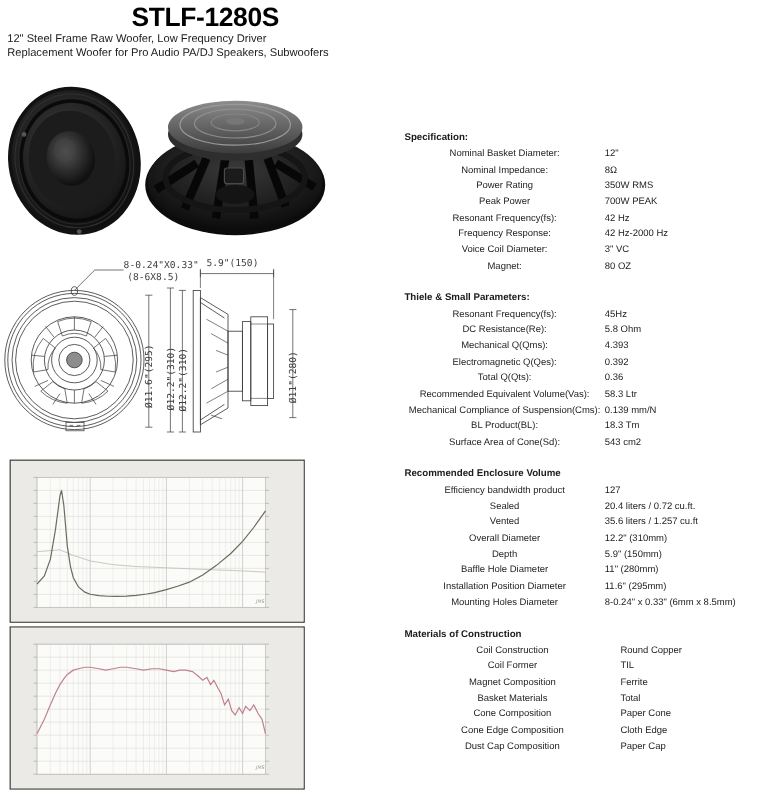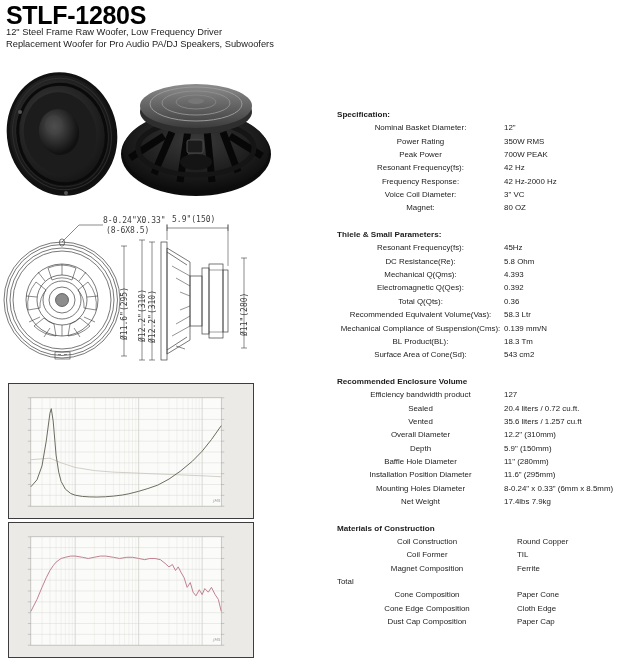--- a/index.html
+++ b/index.html
@@ -10,22 +10,22 @@
     width: 640px; height: 662px;
     position: relative;
     font-family: "Liberation Sans", sans-serif;
     color: #1a1a1a;
     overflow: hidden;
   }
 
   
   #header { position: absolute; left: 6px; top: 4px; width: 330px; }
   #product-title {
-    font-size: 25px; font-weight: bold; letter-spacing: -0.3px;
-    line-height: 22px; color: #000;
+    font-size: 22px; font-weight: bold; letter-spacing: -0.3px;
+    line-height: 22px; color: #000; text-align: center;
   }
   .subtitle {
     font-size: 9.3px; line-height: 12.4px; color: #1c1c1c;
   }
 
   
   #photos { position: absolute; left: 4px; top: 62px; width: 282px; height: 140px; }
 
   
   #drawings { position: absolute; left: 0px; top: 200px; width: 286px; height: 180px; }
@@ -382,20 +382,24 @@
 <div id="specs">
 
   <div class="spec-group">
     <div class="group-title">Specification:</div>
     <div id="spec-rows">
         <div class="spec-row">
           <div class="spec-label">Nominal Basket Diameter:</div>
           <div class="spec-value">12"</div>
         </div>
         <div class="spec-row">
+          <div class="spec-label">Nominal Impedance:</div>
+          <div class="spec-value">8Ω</div>
+        </div>
+        <div class="spec-row">
           <div class="spec-label">Power Rating</div>
           <div class="spec-value">350W RMS</div>
         </div>
         <div class="spec-row">
           <div class="spec-label">Peak Power</div>
           <div class="spec-value">700W PEAK</div>
         </div>
         <div class="spec-row">
           <div class="spec-label">Resonant Frequency(fs):</div>
           <div class="spec-value">42 Hz</div>
@@ -489,24 +493,20 @@
           <div class="spec-value">11" (280mm)</div>
         </div>
         <div class="spec-row">
           <div class="spec-label">Installation Position  Diameter</div>
           <div class="spec-value">11.6" (295mm)</div>
         </div>
         <div class="spec-row">
           <div class="spec-label">Mounting Holes Diameter</div>
           <div class="spec-value">8-0.24" x 0.33" (6mm x 8.5mm)</div>
         </div>
-        <div class="spec-row">
-          <div class="spec-label">Net Weight</div>
-          <div class="spec-value">17.4lbs  7.9kg</div>
-        </div>
       </div>
   </div>
 
   <div class="gap"></div>
 
   <div class="spec-group mat">
     <div class="group-title">Materials of Construction</div>
     <div id="mat-rows">
         <div class="spec-row">
           <div class="spec-label">Coil Construction</div>
@@ -514,20 +514,21 @@
         </div>
         <div class="spec-row">
           <div class="spec-label">Coil Former</div>
           <div class="spec-value">TIL</div>
         </div>
         <div class="spec-row">
           <div class="spec-label">Magnet Composition</div>
           <div class="spec-value">Ferrite</div>
         </div>
         <div class="spec-row">
+          <div class="spec-label">Basket Materials</div>
           <div class="spec-value">Total</div>
         </div>
         <div class="spec-row">
           <div class="spec-label">Cone Composition</div>
           <div class="spec-value">Paper Cone</div>
         </div>
         <div class="spec-row">
           <div class="spec-label">Cone Edge Composition</div>
           <div class="spec-value">Cloth Edge</div>
         </div>

